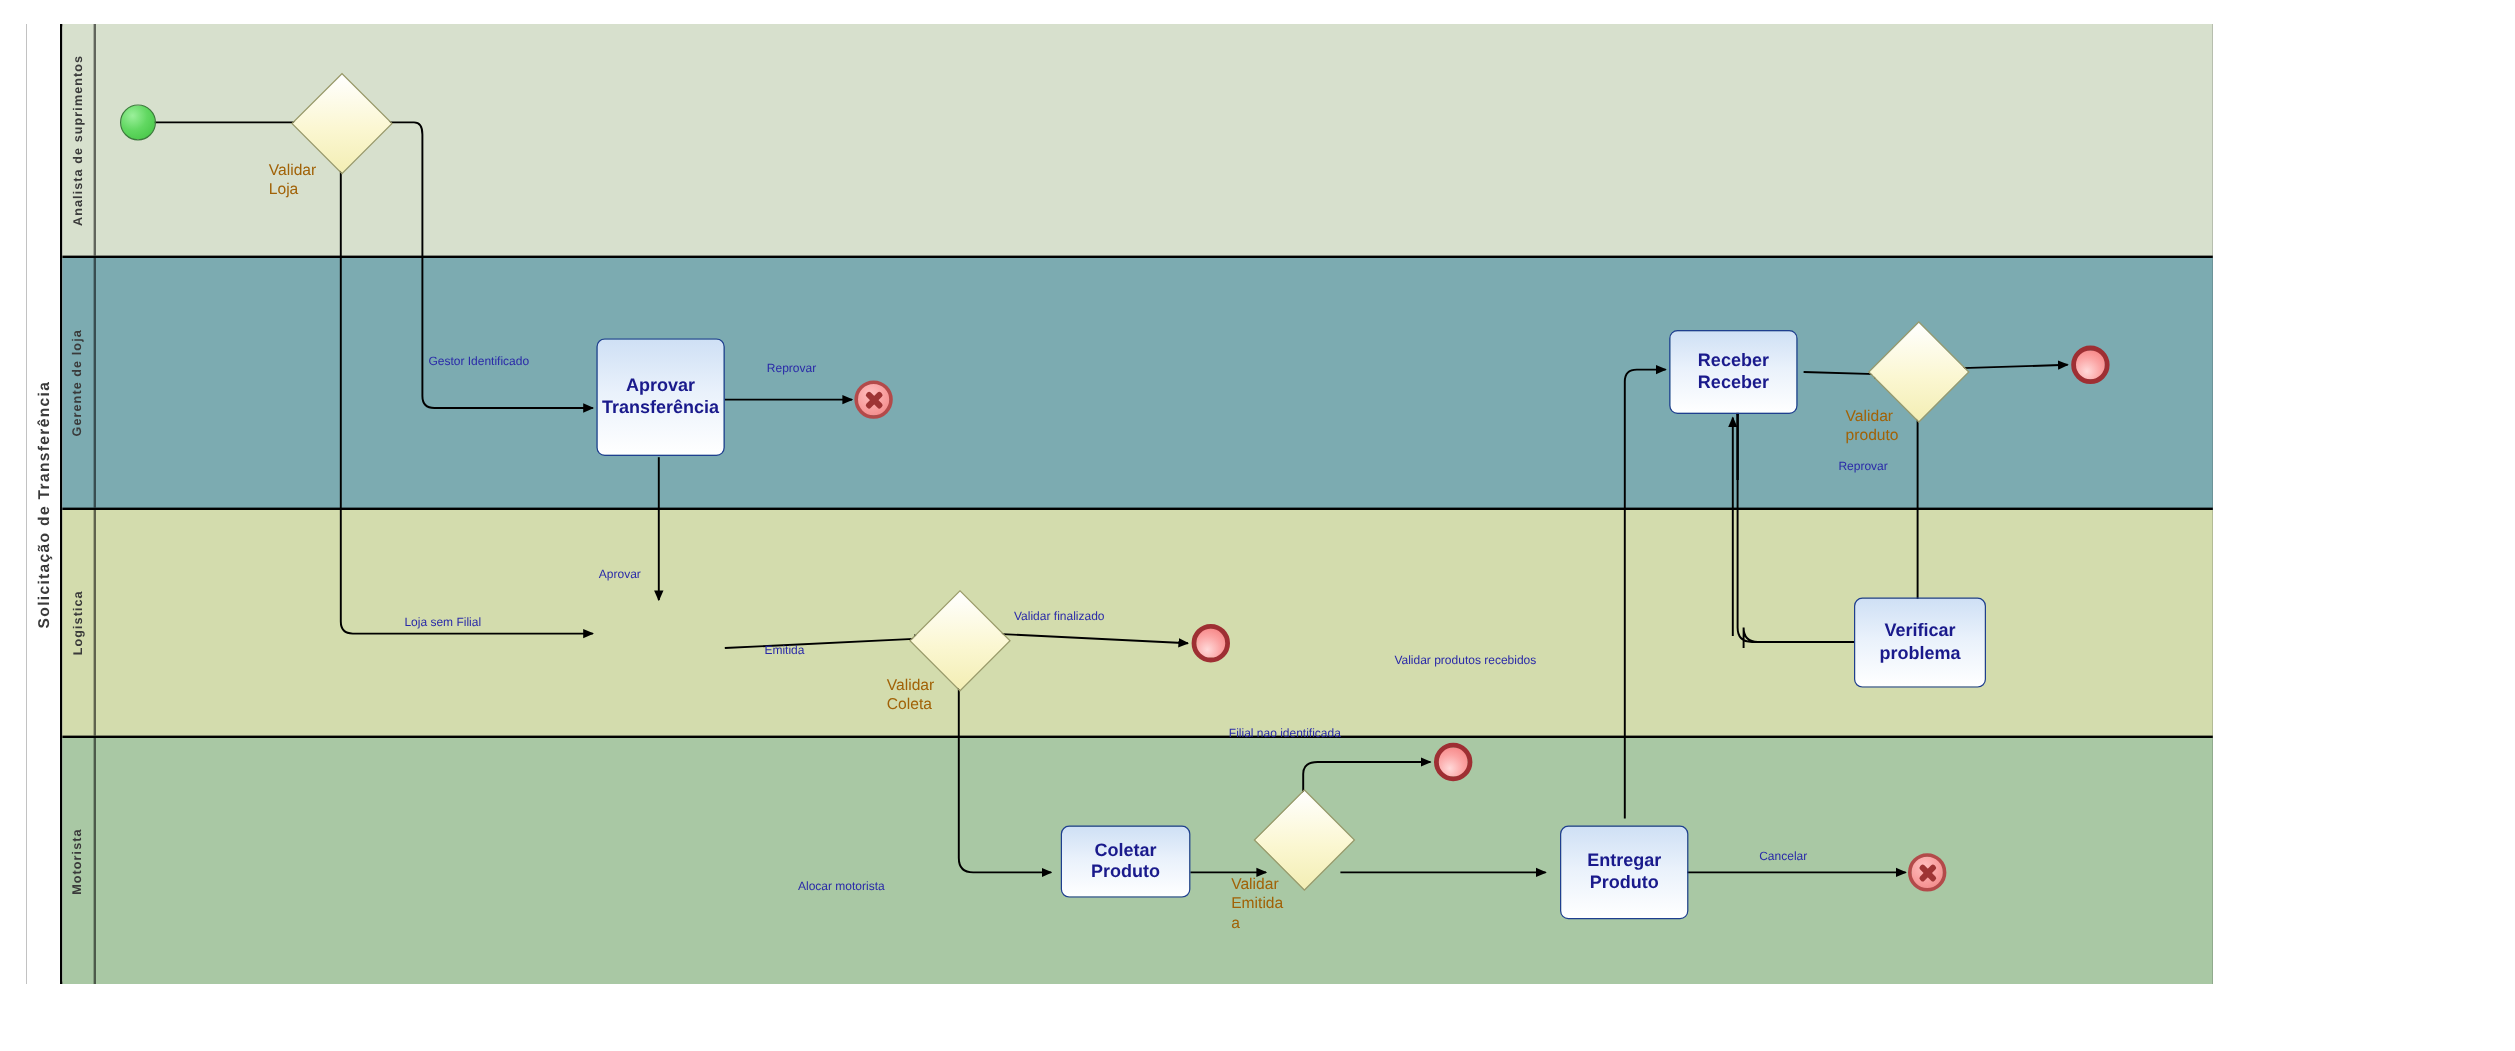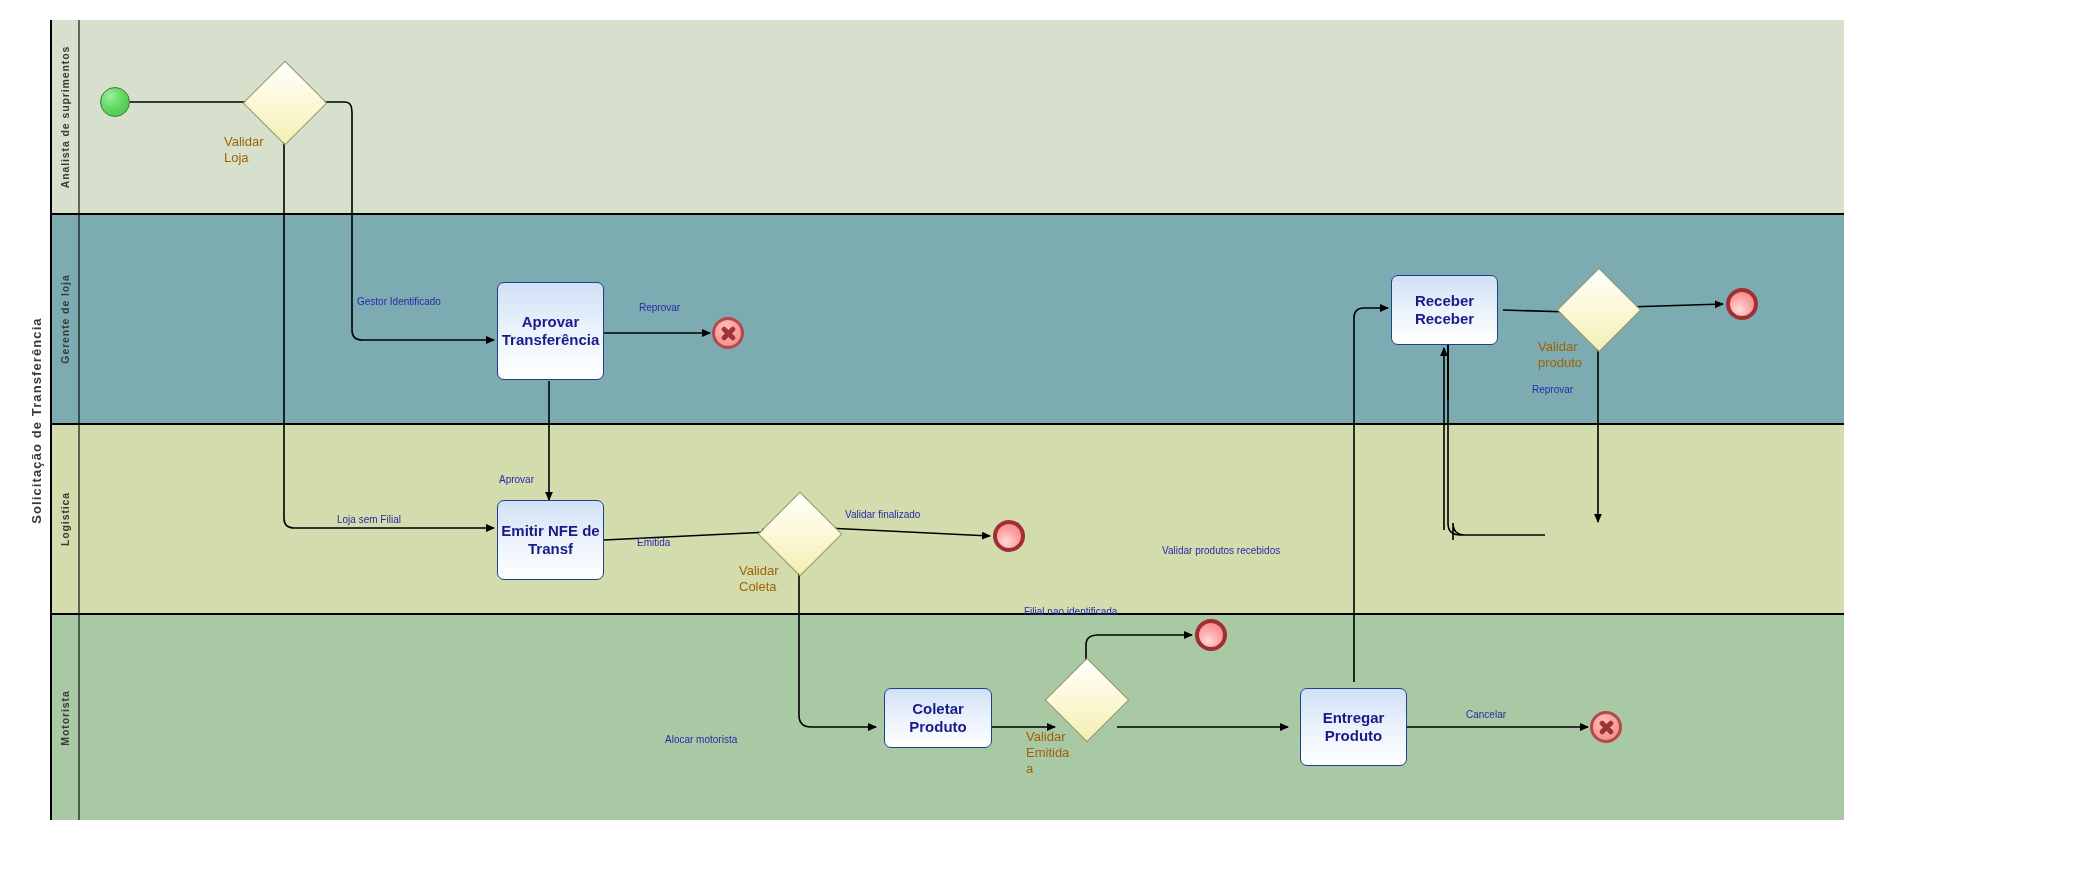--- a/index.html
+++ b/index.html
@@ -183,37 +183,37 @@
   <div class="node gateway" style="left:1598px;top:309px;">
     <div class="gw-box" style="left:-29px;top:-29px;"></div>
     <div class="gw-label" style="left:-60px;top:30px;">
       <div>Validar</div>
       <div>produto</div>
     </div>
   </div>
 
   <div class="node ev ev-end" style="left:1726px;top:288px;"></div>
 
-  <div class="node task" style="left:497px;top:500px;width:107px;height:80px;">
-    <div>
-      <div>Emitir NFE de</div>
-      <div>Transf</div>
-    </div>
-  </div>
 
   <div class="node gateway" style="left:799px;top:533px;">
     <div class="gw-box" style="left:-29px;top:-29px;"></div>
     <div class="gw-label" style="left:-60px;top:30px;">
       <div>Validar</div>
       <div>Coleta</div>
     </div>
   </div>
 
   <div class="node ev ev-end" style="left:993px;top:520px;"></div>
 
+  <div class="node task" style="left:1545px;top:498px;width:110px;height:75px;">
+    <div>
+      <div>Verificar</div>
+      <div>problema</div>
+    </div>
+  </div>
 
   <div class="node task" style="left:884px;top:688px;width:108px;height:60px;">
     <div>
       <div>Coletar</div>
       <div>Produto</div>
     </div>
   </div>
 
   <div class="node gateway" style="left:1086px;top:699px;">
     <div class="gw-box" style="left:-29px;top:-29px;"></div>

